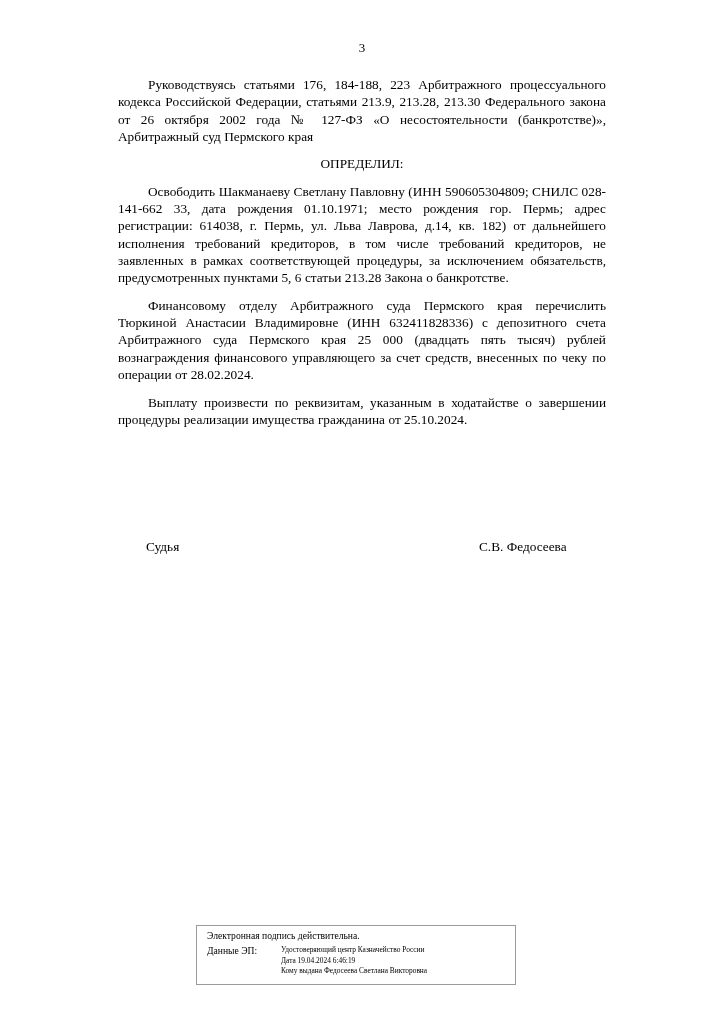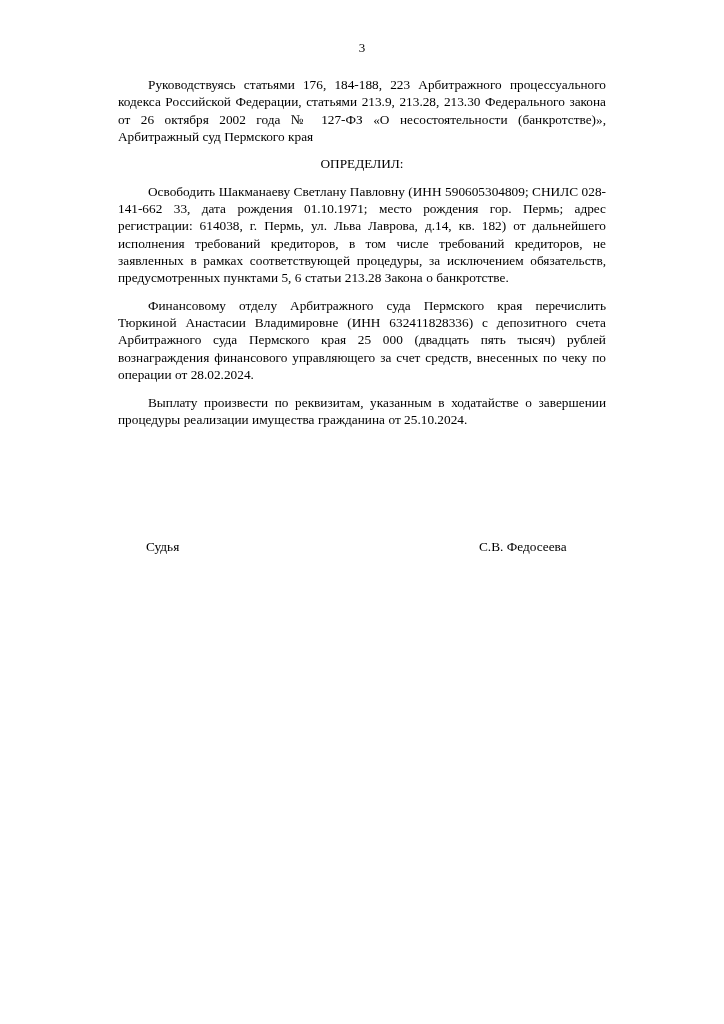--- a/index.html
+++ b/index.html
@@ -147,14 +147,25 @@
     <p class="para">Выплату произвести по реквизитам, указанным в ходатайстве о завершении процедуры реализации имущества гражданина от 25.10.2024.</p>
 
 
   </div>
 
   <div class="signature-row">
     <span class="sig-title">Судья</span>
     <span class="sig-name">С.В. Федосеева</span>
   </div>
 
+  <div class="esign-box">
+    <div class="esign-inner">
+      <div class="esign-title">Электронная подпись действительна.</div>
+      <div class="esign-label">Данные ЭП:</div>
+      <div class="esign-details">
+        <div>Удостоверяющий центр Казначейство России</div>
+        <div>Дата 19.04.2024 6:46:19</div>
+        <div>Кому выдана Федосеева Светлана Викторовна</div>
+      </div>
+    </div>
+  </div>
 
 </div>
 
 </body></html>

